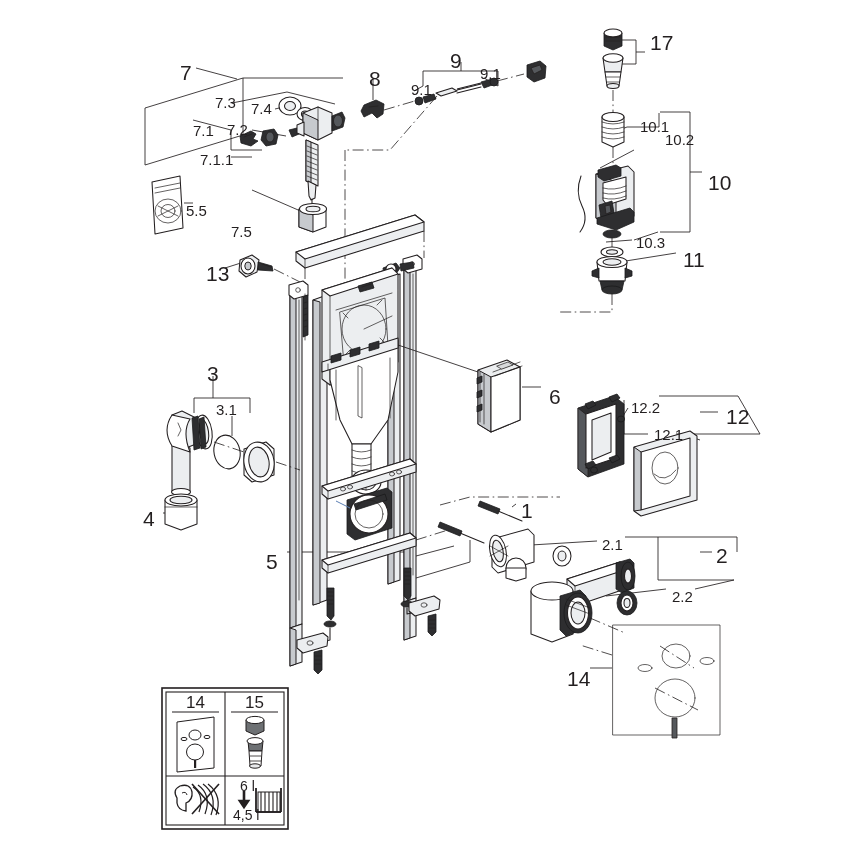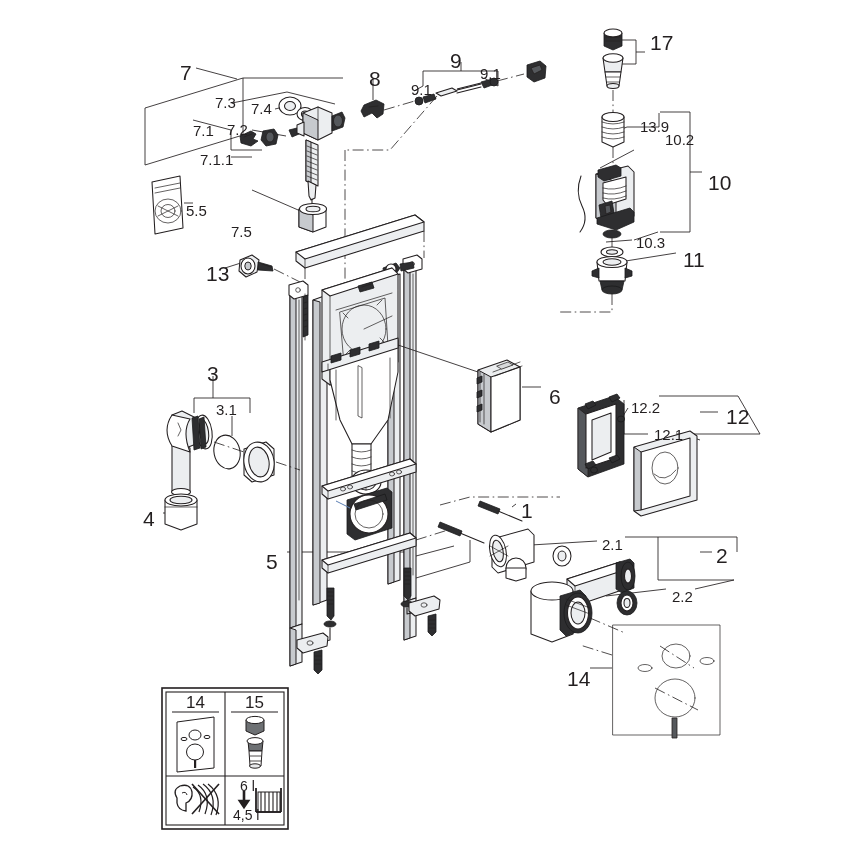--- a/index.html
+++ b/index.html
@@ -515,21 +515,21 @@
       <div class="lbl sub" style="left: 227px; top: 122px;">7.2</div>
       <div class="lbl sub" style="left: 215px; top: 95px;">7.3</div>
       <div class="lbl sub" style="left: 251px; top: 101px;">7.4</div>
       <div class="lbl sub" style="left: 231px; top: 185px; margin-top: 39px;">7.5</div>
       <div class="lbl sub" style="left: 186px; top: 203px;">5.5</div>
       <div class="lbl big" style="left: 369px; top: 68px;">8</div>
       <div class="lbl big" style="left: 450px; top: 50px;">9</div>
       <div class="lbl sub" style="left: 411px; top: 82px;">9.1</div>
       <div class="lbl sub" style="left: 480px; top: 66px;">9.1</div>
       <div class="lbl big" style="left: 708px; top: 172px;">10</div>
-      <div class="lbl sub" style="left: 640px; top: 119px;">13.9</div>
+      <div class="lbl sub" style="left: 640px; top: 119px;">10.1</div>
       <div class="lbl sub" style="left: 636px; top: 132px; margin-left: 29px;">10.2</div>
       <div class="lbl sub" style="left: 636px; top: 235px;">10.3</div>
       <div class="lbl big" style="left: 683px; top: 249px;">11</div>
       <div class="lbl big" style="left: 726px; top: 406px;">12</div>
       <div class="lbl sub" style="left: 654px; top: 427px; text-align: center;">12.1</div>
       <div class="lbl sub" style="left: 631px; top: 400px;">12.2</div>
       <div class="lbl big" style="left: 206px; top: 263px;">13</div>
       <div class="lbl big" style="left: 567px; top: 668px;">14</div>
       <div class="lbl big" style="left: 650px; top: 32px;">17</div>
     </div>

